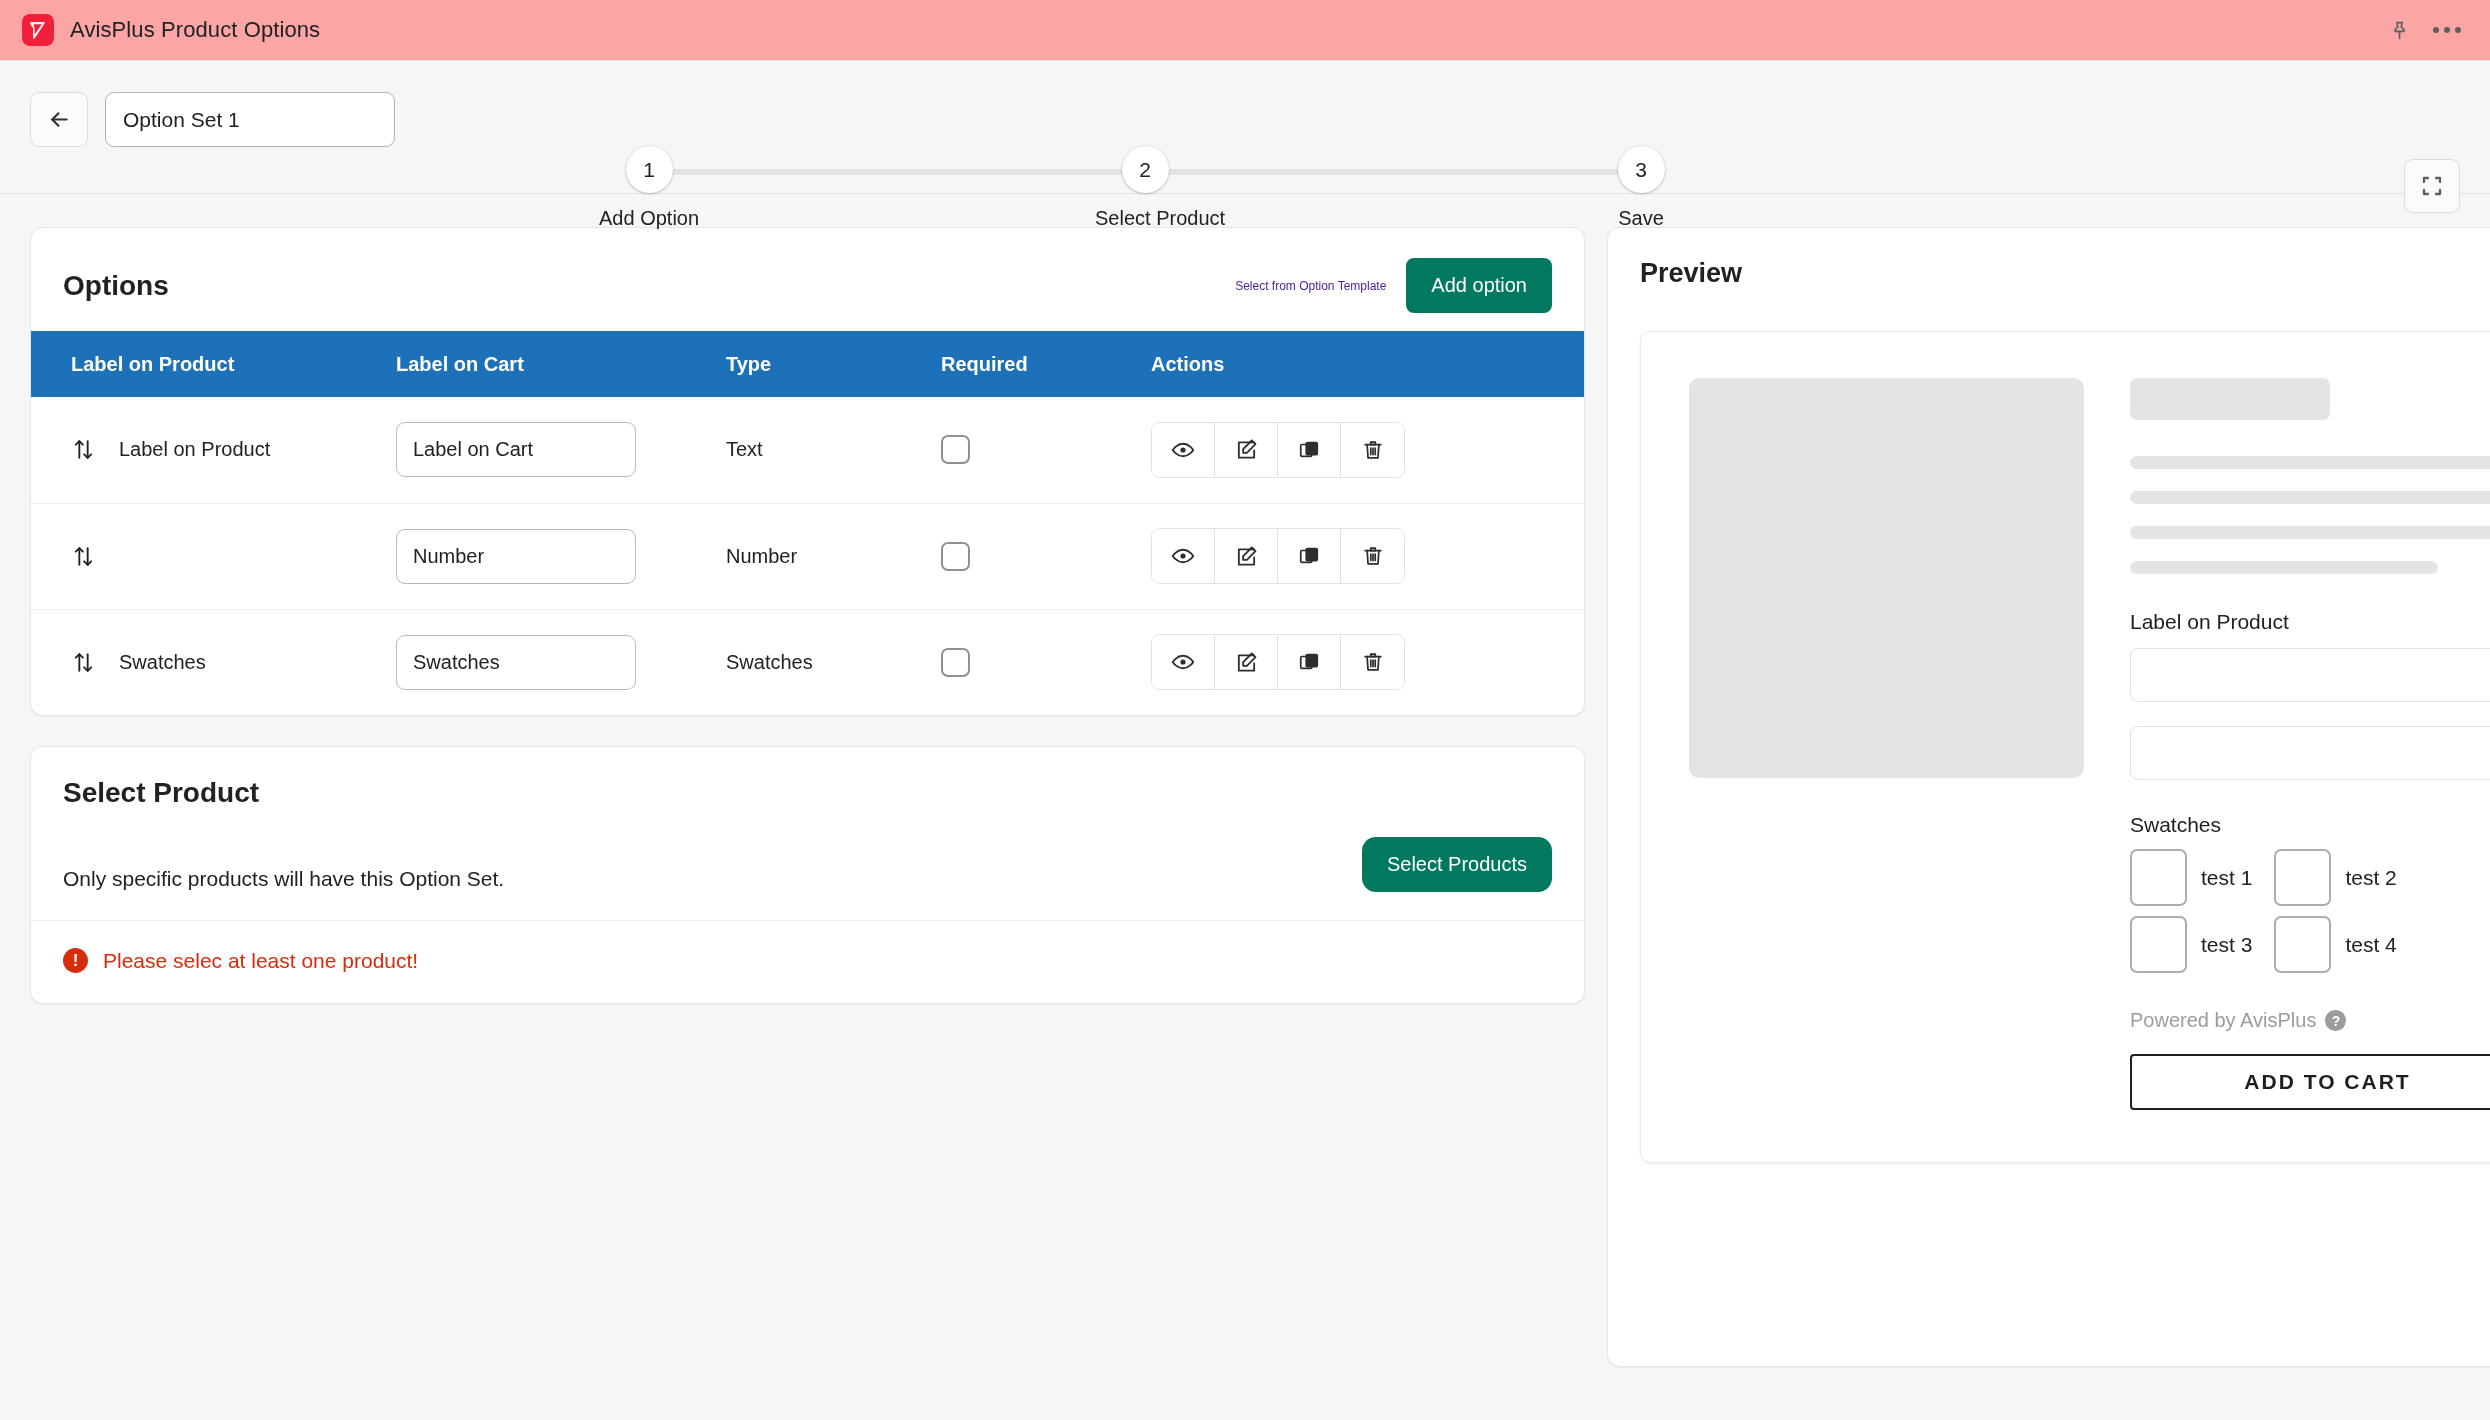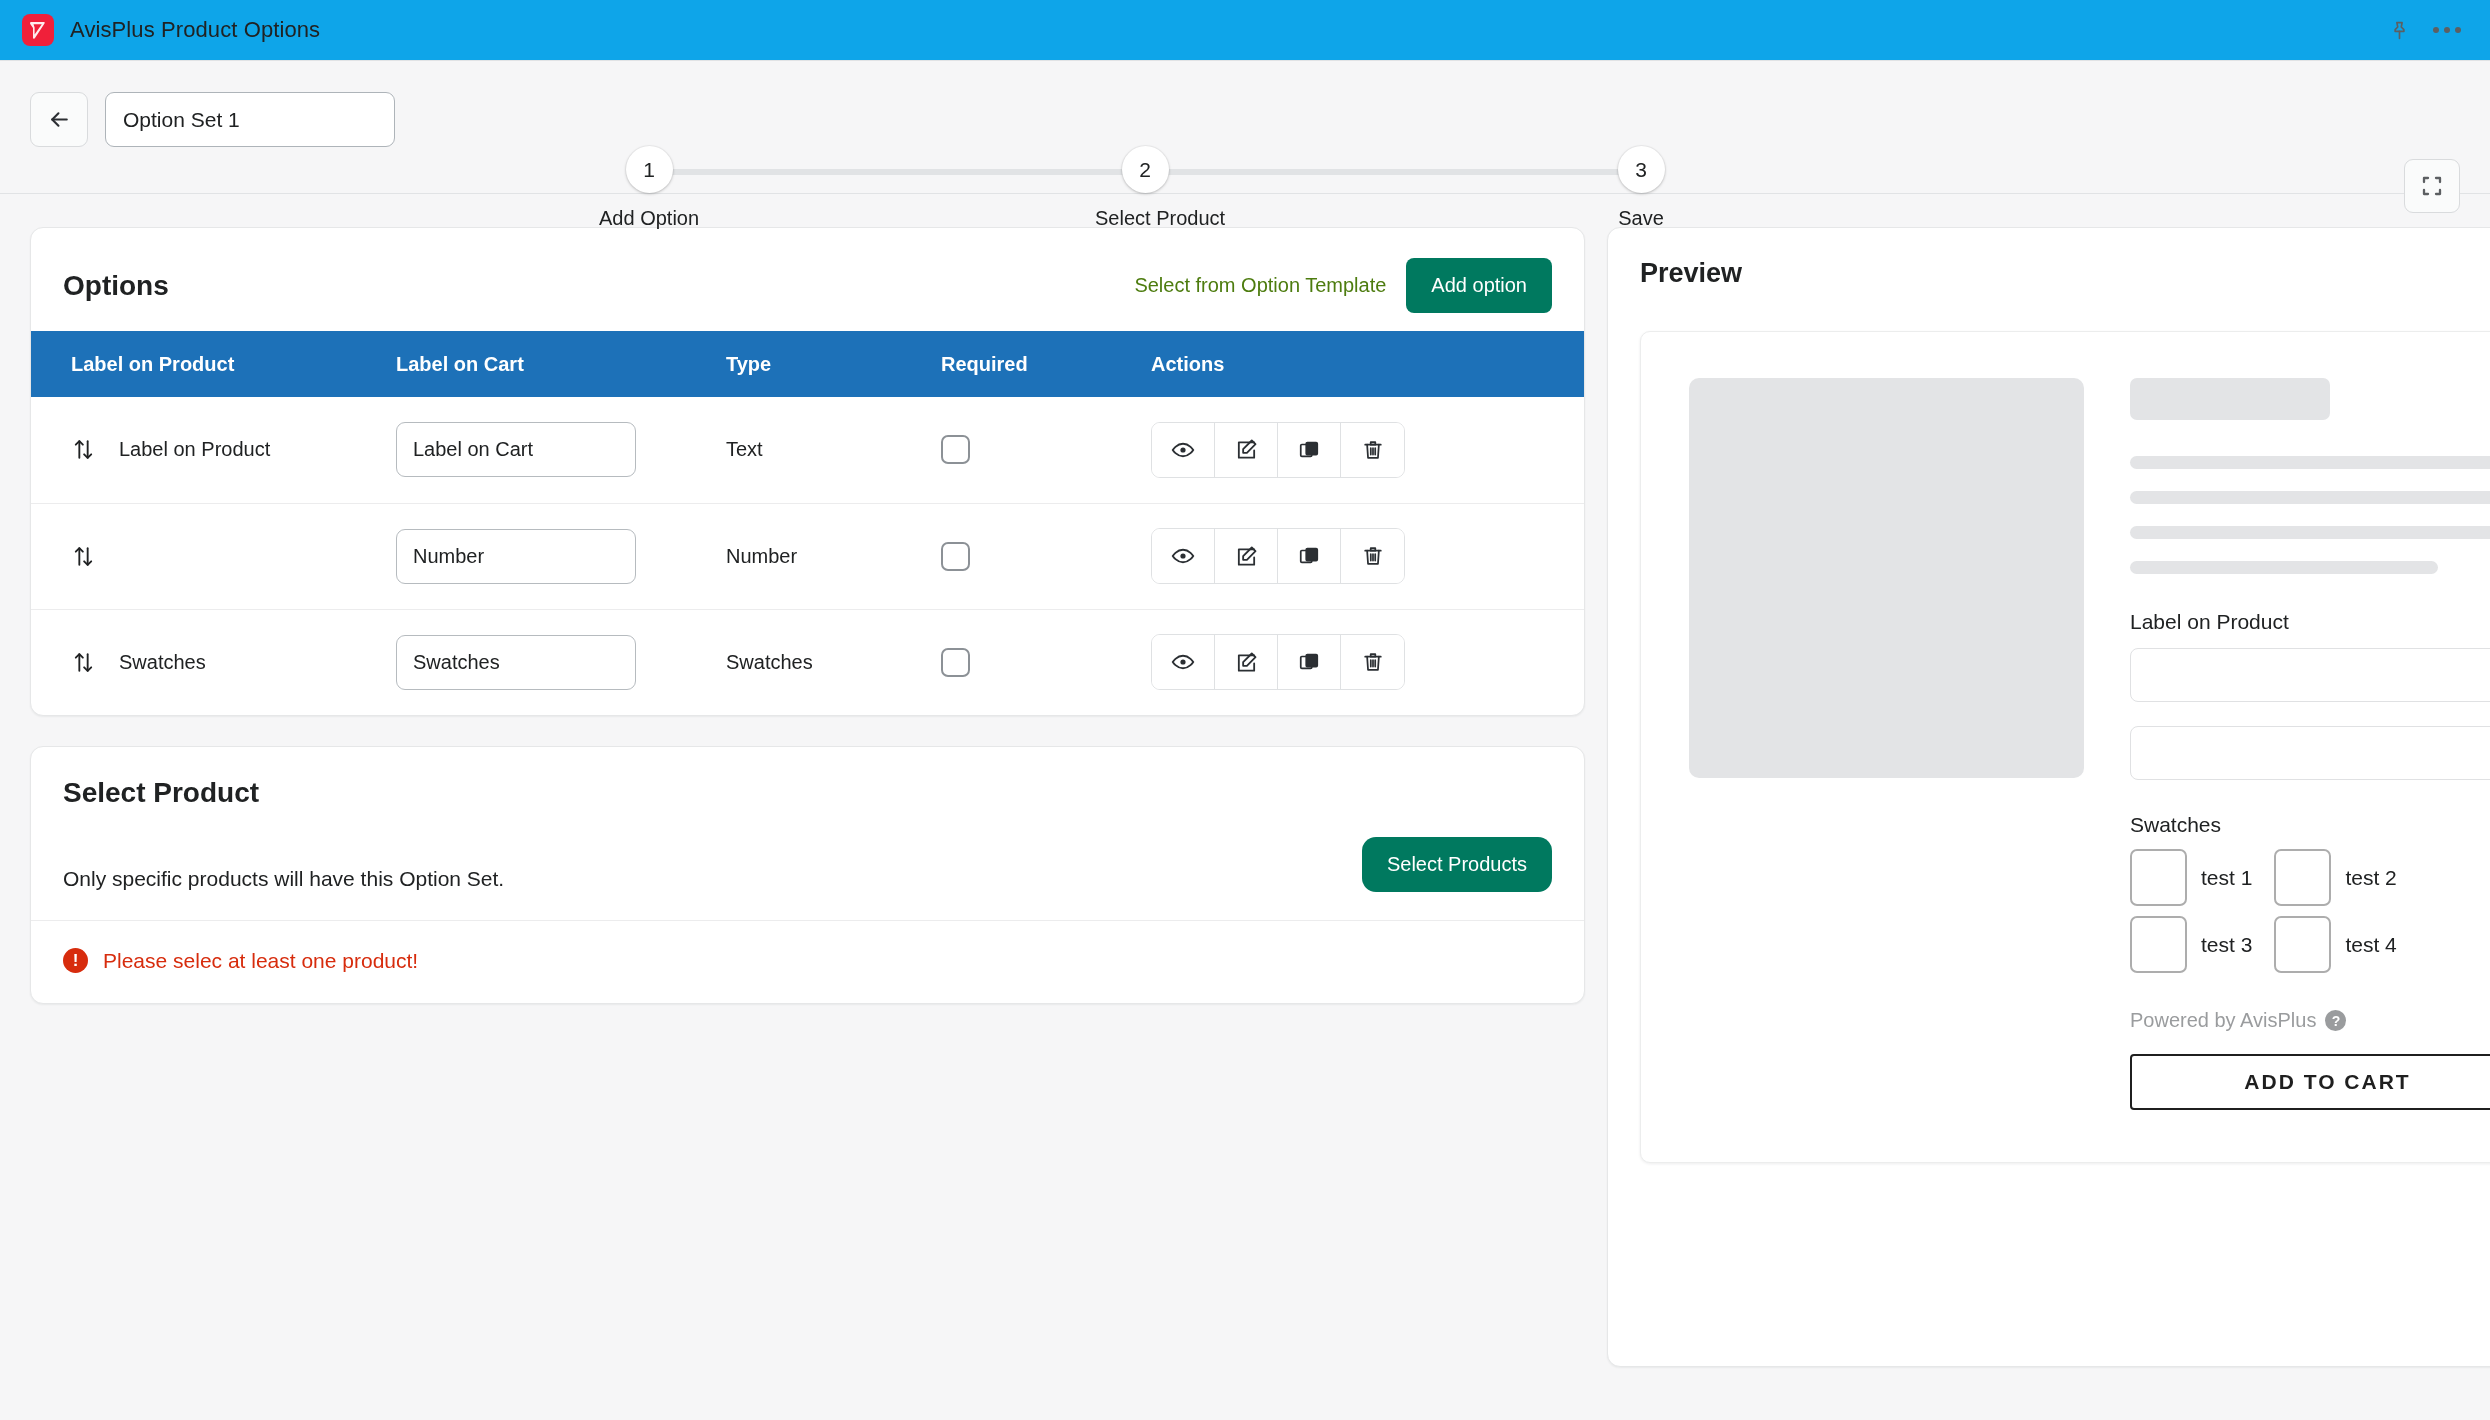--- a/index.html
+++ b/index.html
@@ -7,21 +7,21 @@
     width: 2490px; height: 1420px;
     font-family: "Liberation Sans", "DejaVu Sans", sans-serif;
     background: #f6f6f7;
     color: #202223;
     overflow: hidden;
   }
 
   
   .appbar {
     height: 61px;
-    background: #0ea5e9;
+    background: #fca5a5;
     border-bottom: 1px solid #e1e3e5;
     display: flex; align-items: center;
     padding: 0 26px 0 22px;
   }
   .app-logo {
     width: 32px; height: 32px; border-radius: 8px;
     background: #f0203a;
     display: flex; align-items: center; justify-content: center;
     flex: none;
     position: relative;
@@ -146,22 +146,22 @@
   }
 
   
   .options-head {
     display: flex; align-items: center;
     padding: 30px 32px 18px 32px;
   }
   .card-title { font-size: 28px; font-weight: 700; color: #202223; }
   .options-head-actions { margin-left: auto; display: flex; align-items: center; gap: 20px; }
   .link-btn {
-    font-size: 20px;
-    color: #4d7c0f;
+    font-size: 12px;
+    color: #4c1d95;
     cursor: pointer;
     text-decoration: none;
   }
   .btn-green {
     background: #00795f;
     color: #fff;
     border: none;
     border-radius: 8px;
     font-size: 20px;
     font-family: inherit;

